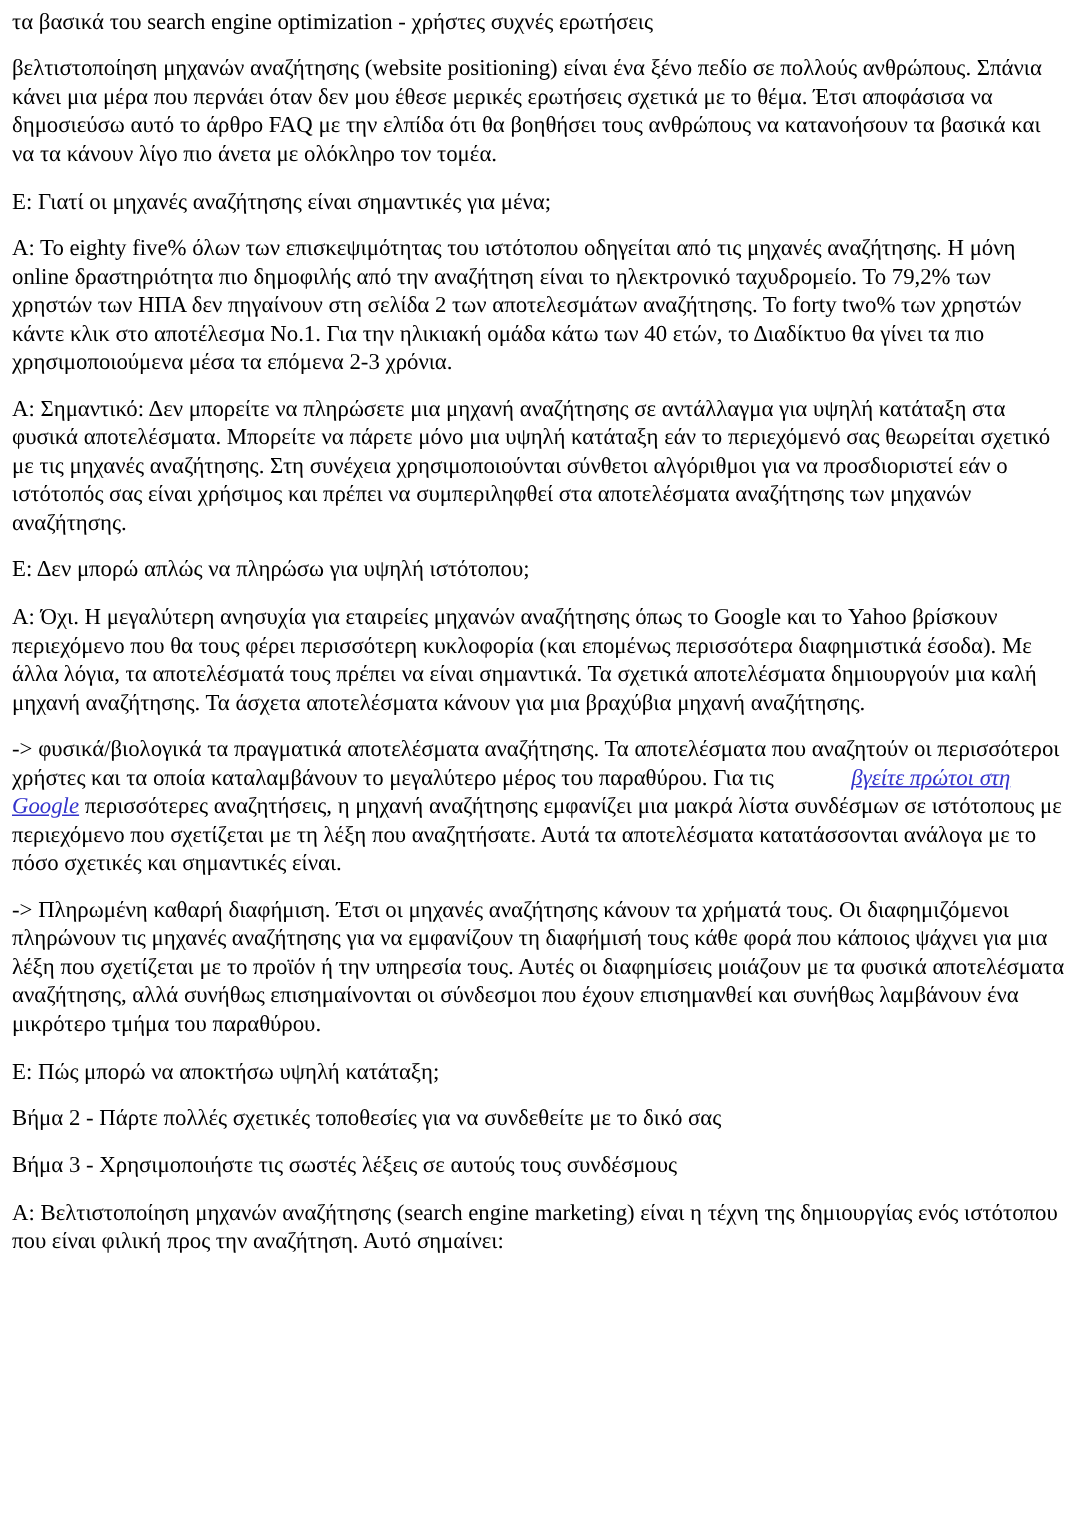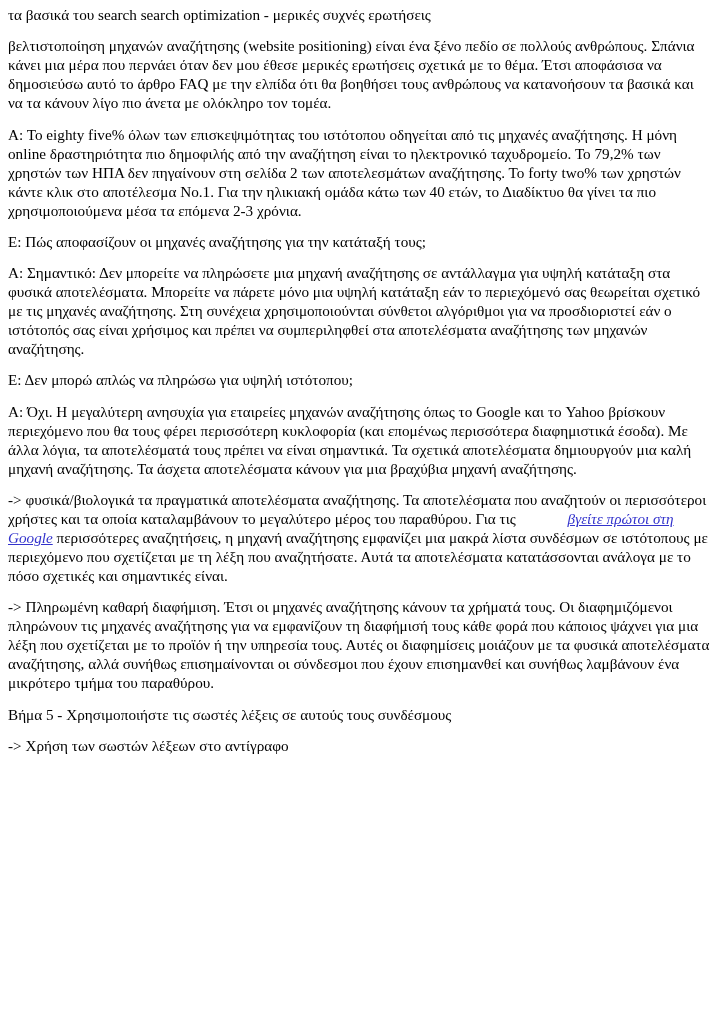--- a/index.html
+++ b/index.html
@@ -13,25 +13,27 @@
     color: #000000;
   }
   .page { padding: 5px 8px 0 8px; }
   p { margin: 0 0 12.3px 0; }
   a.inline-link { color: #3333cc; font-style: italic; text-decoration: underline; margin-left: 48px; }
 </style>
 </head>
 <body>
 
 <div class="page">
-  <p>τα βασικά του search search optimization - μερικές συχνές ερωτήσεις</p>
+  <p>τα βασικά του search engine optimization - χρήστες συχνές ερωτήσεις</p>
   <p>βελτιστοποίηση μηχανών αναζήτησης (website positioning) είναι ένα ξένο πεδίο σε πολλούς ανθρώπους. Σπάνια κάνει μια μέρα που περνάει όταν δεν μου έθεσε μερικές ερωτήσεις σχετικά με το θέμα. Έτσι αποφάσισα να δημοσιεύσω αυτό το άρθρο FAQ με την ελπίδα ότι θα βοηθήσει τους ανθρώπους να κατανοήσουν τα βασικά και να τα κάνουν λίγο πιο άνετα με ολόκληρο τον τομέα.</p>
+  <p>Ε: Γιατί οι μηχανές αναζήτησης είναι σημαντικές για μένα;</p>
   <p>Α: Το eighty five% όλων των επισκεψιμότητας του ιστότοπου οδηγείται από τις μηχανές αναζήτησης. Η μόνη online δραστηριότητα πιο δημοφιλής από την αναζήτηση είναι το ηλεκτρονικό ταχυδρομείο. Το 79,2% των χρηστών των ΗΠΑ δεν πηγαίνουν στη σελίδα 2 των αποτελεσμάτων αναζήτησης. Το forty two% των χρηστών κάντε κλικ στο αποτέλεσμα No.1. Για την ηλικιακή ομάδα κάτω των 40 ετών, το Διαδίκτυο θα γίνει τα πιο χρησιμοποιούμενα μέσα τα επόμενα 2-3 χρόνια.</p>
-  <p>Ε: Πώς αποφασίζουν οι μηχανές αναζήτησης για την κατάταξή τους;</p>
   <p>Α: Σημαντικό: Δεν μπορείτε να πληρώσετε μια μηχανή αναζήτησης σε αντάλλαγμα για υψηλή κατάταξη στα φυσικά αποτελέσματα. Μπορείτε να πάρετε μόνο μια υψηλή κατάταξη εάν το περιεχόμενό σας θεωρείται σχετικό με τις μηχανές αναζήτησης. Στη συνέχεια χρησιμοποιούνται σύνθετοι αλγόριθμοι για να προσδιοριστεί εάν ο ιστότοπός σας είναι χρήσιμος και πρέπει να συμπεριληφθεί στα αποτελέσματα αναζήτησης των μηχανών αναζήτησης.</p>
   <p>Ε: Δεν μπορώ απλώς να πληρώσω για υψηλή ιστότοπου;</p>
   <p>Α: Όχι. Η μεγαλύτερη ανησυχία για εταιρείες μηχανών αναζήτησης όπως το Google και το Yahoo βρίσκουν περιεχόμενο που θα τους φέρει περισσότερη κυκλοφορία (και επομένως περισσότερα διαφημιστικά έσοδα). Με άλλα λόγια, τα αποτελέσματά τους πρέπει να είναι σημαντικά. Τα σχετικά αποτελέσματα δημιουργούν μια καλή μηχανή αναζήτησης. Τα άσχετα αποτελέσματα κάνουν για μια βραχύβια μηχανή αναζήτησης.</p>
   <p><span>-&gt; φυσικά/βιολογικά τα πραγματικά αποτελέσματα αναζήτησης. Τα αποτελέσματα που αναζητούν οι περισσότεροι χρήστες και τα οποία καταλαμβάνουν το μεγαλύτερο μέρος του παραθύρου. Για τις </span><a class="inline-link" href="#">βγείτε πρώτοι στη Google</a><span> περισσότερες αναζητήσεις, η μηχανή αναζήτησης εμφανίζει μια μακρά λίστα συνδέσμων σε ιστότοπους με περιεχόμενο που σχετίζεται με τη λέξη που αναζητήσατε. Αυτά τα αποτελέσματα κατατάσσονται ανάλογα με το πόσο σχετικές και σημαντικές είναι.</span></p>
   <p>-&gt; Πληρωμένη καθαρή διαφήμιση. Έτσι οι μηχανές αναζήτησης κάνουν τα χρήματά τους. Οι διαφημιζόμενοι πληρώνουν τις μηχανές αναζήτησης για να εμφανίζουν τη διαφήμισή τους κάθε φορά που κάποιος ψάχνει για μια λέξη που σχετίζεται με το προϊόν ή την υπηρεσία τους. Αυτές οι διαφημίσεις μοιάζουν με τα φυσικά αποτελέσματα αναζήτησης, αλλά συνήθως επισημαίνονται οι σύνδεσμοι που έχουν επισημανθεί και συνήθως λαμβάνουν ένα μικρότερο τμήμα του παραθύρου.</p>
-  <p>Βήμα 5 - Χρησιμοποιήστε τις σωστές λέξεις σε αυτούς τους συνδέσμους</p>
-  <p>-&gt; Χρήση των σωστών λέξεων στο αντίγραφο</p>
+  <p>Ε: Πώς μπορώ να αποκτήσω υψηλή κατάταξη;</p>
+  <p>Βήμα 2 - Πάρτε πολλές σχετικές τοποθεσίες για να συνδεθείτε με το δικό σας</p>
+  <p>Βήμα 3 - Χρησιμοποιήστε τις σωστές λέξεις σε αυτούς τους συνδέσμους</p>
+  <p>Α: Βελτιστοποίηση μηχανών αναζήτησης (search engine marketing) είναι η τέχνη της δημιουργίας ενός ιστότοπου που είναι φιλική προς την αναζήτηση. Αυτό σημαίνει:</p>
 
 </div>
 
 </body></html>

